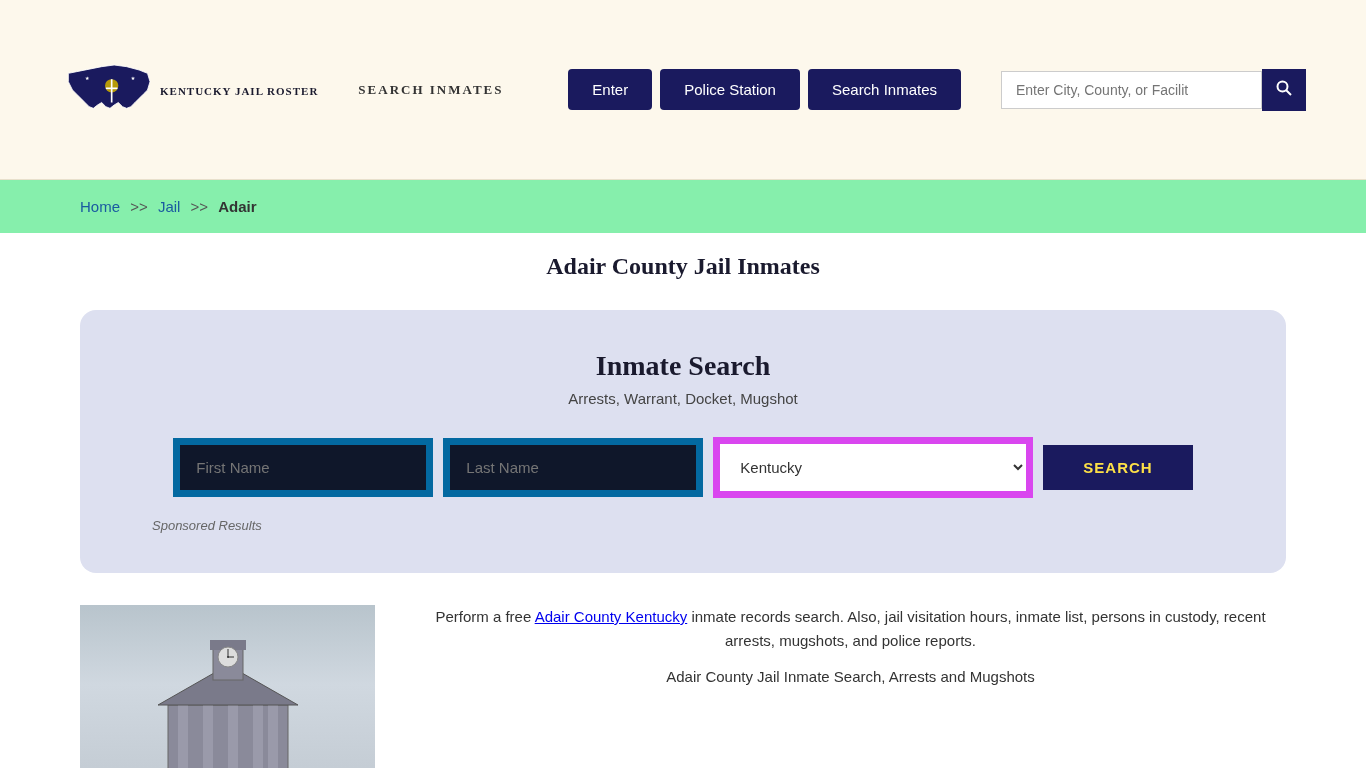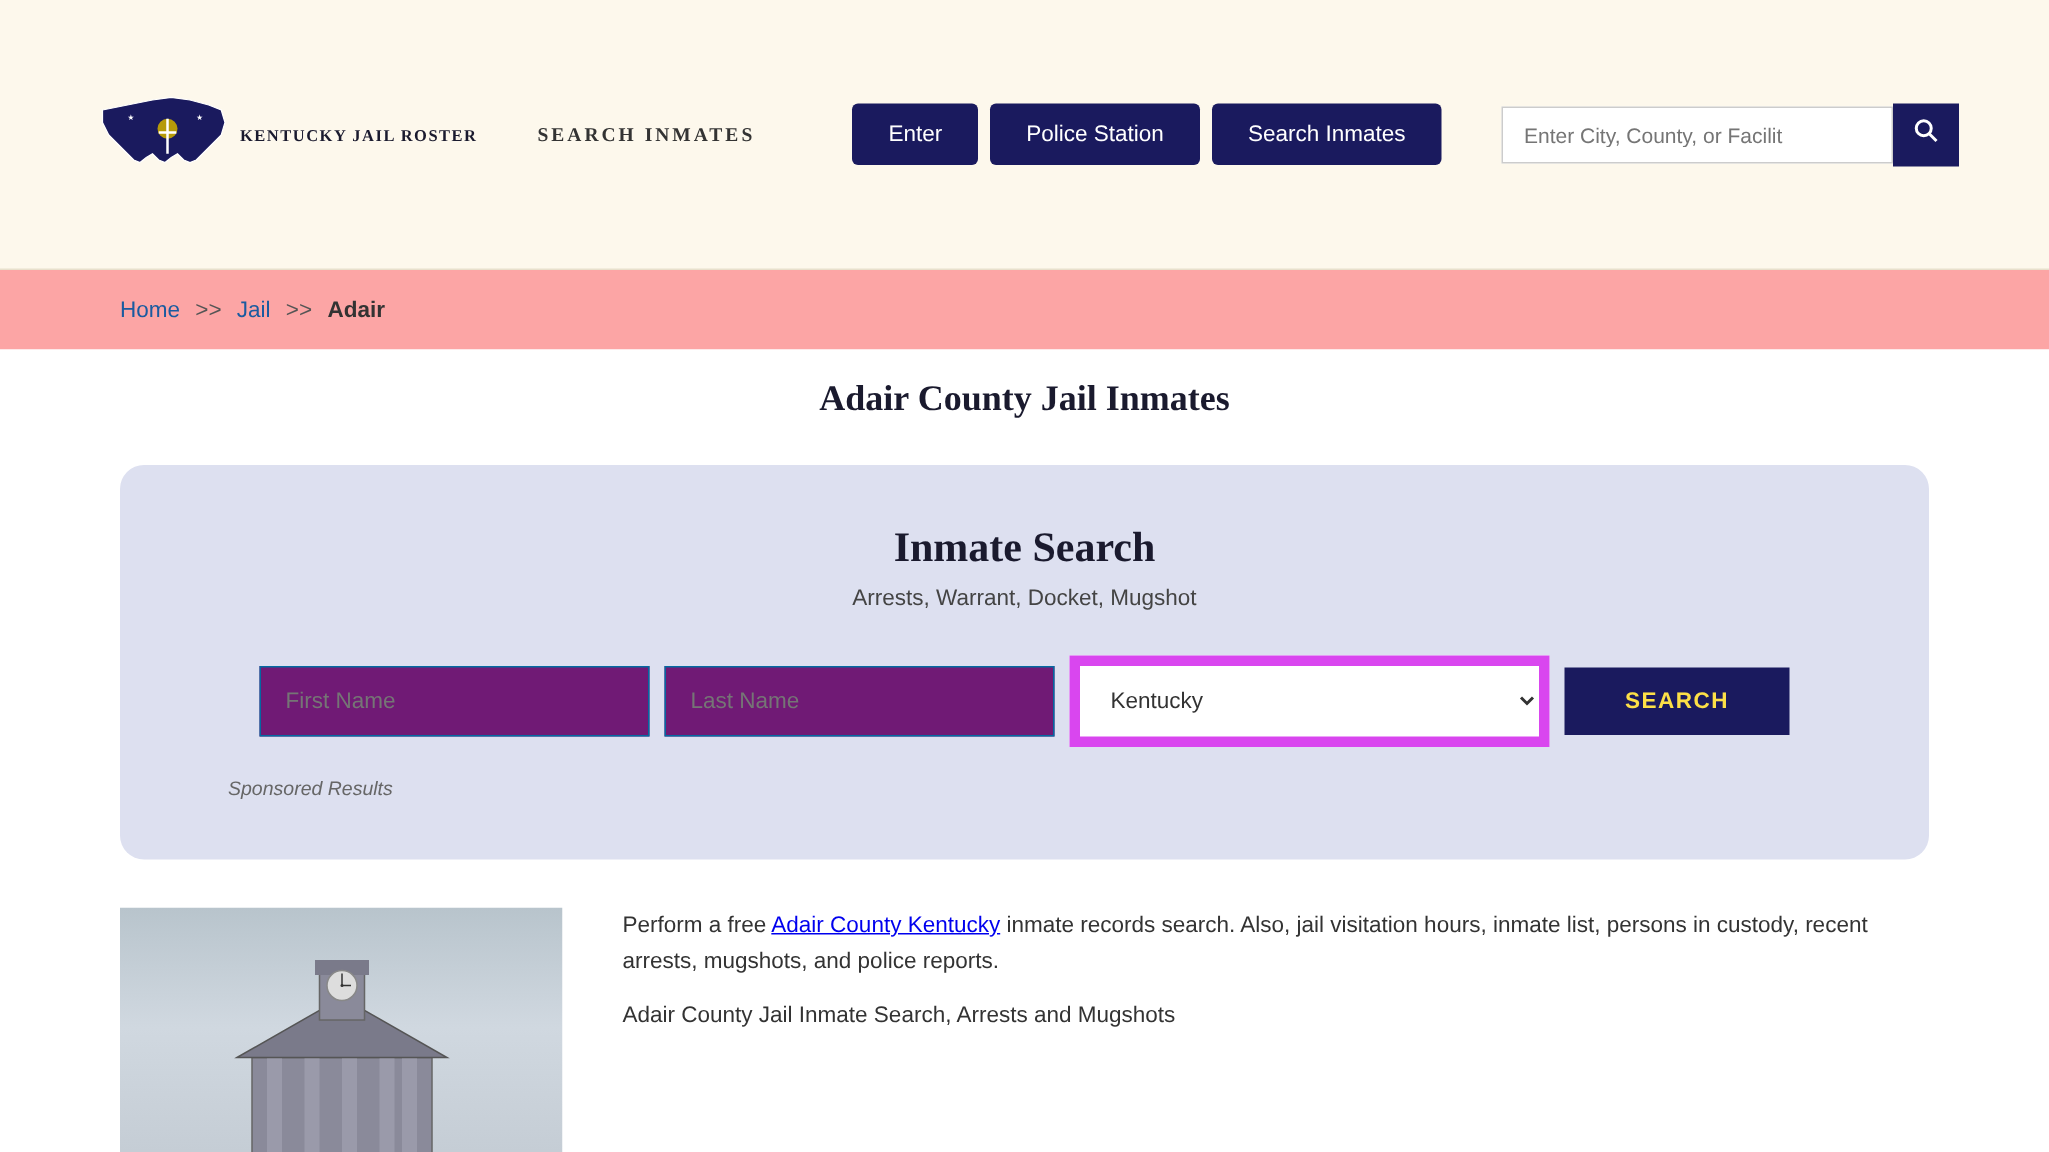--- a/index.html
+++ b/index.html
@@ -94,21 +94,21 @@
       border: none;
       color: #fff;
       padding: 10px 14px;
       cursor: pointer;
       font-size: 16px;
       height: 42px;
     }
 
     
     .breadcrumb-bar {
-      background: #fca5a5;
+      background: #86efac;
       padding: 18px 80px;
       font-size: 15px;
       color: #555;
       font-family: Arial, sans-serif;
     }
 
     .breadcrumb-bar a {
       color: #1a5ba0;
       text-decoration: none;
     }
@@ -166,25 +166,25 @@
     .search-form-row {
       display: flex;
       gap: 10px;
       align-items: center;
       justify-content: center;
     }
 
     .search-form-row input {
       padding: 14px 16px;
       font-size: 15px;
-      border: 1px solid #0369a1;
+      border: 7px solid #0369a1;
       outline: none;
       font-family: Arial, sans-serif;
       color: #999;
-      background: #701a75;
+      background: #0f172a;
       flex: 1;
       max-width: 260px;
     }
 
     .search-form-row select {
       padding: 14px 16px;
       font-size: 15px;
       border: 7px solid #d946ef;
       outline: none;
       font-family: Arial, sans-serif;
@@ -250,20 +250,21 @@
     .description-text {
       flex: 1;
       font-family: Arial, sans-serif;
       font-size: 15px;
       color: #333;
       line-height: 1.6;
     }
 
     .description-text p {
       margin-bottom: 12px;
+      text-align: center;
     }
   </style>
 </head>
 <body>
 
 <header class="header">
 
   <div class="logo-area">
     <svg class="logo-svg" viewBox="0 0 120 100" xmlns="http://www.w3.org/2000/svg">
 

